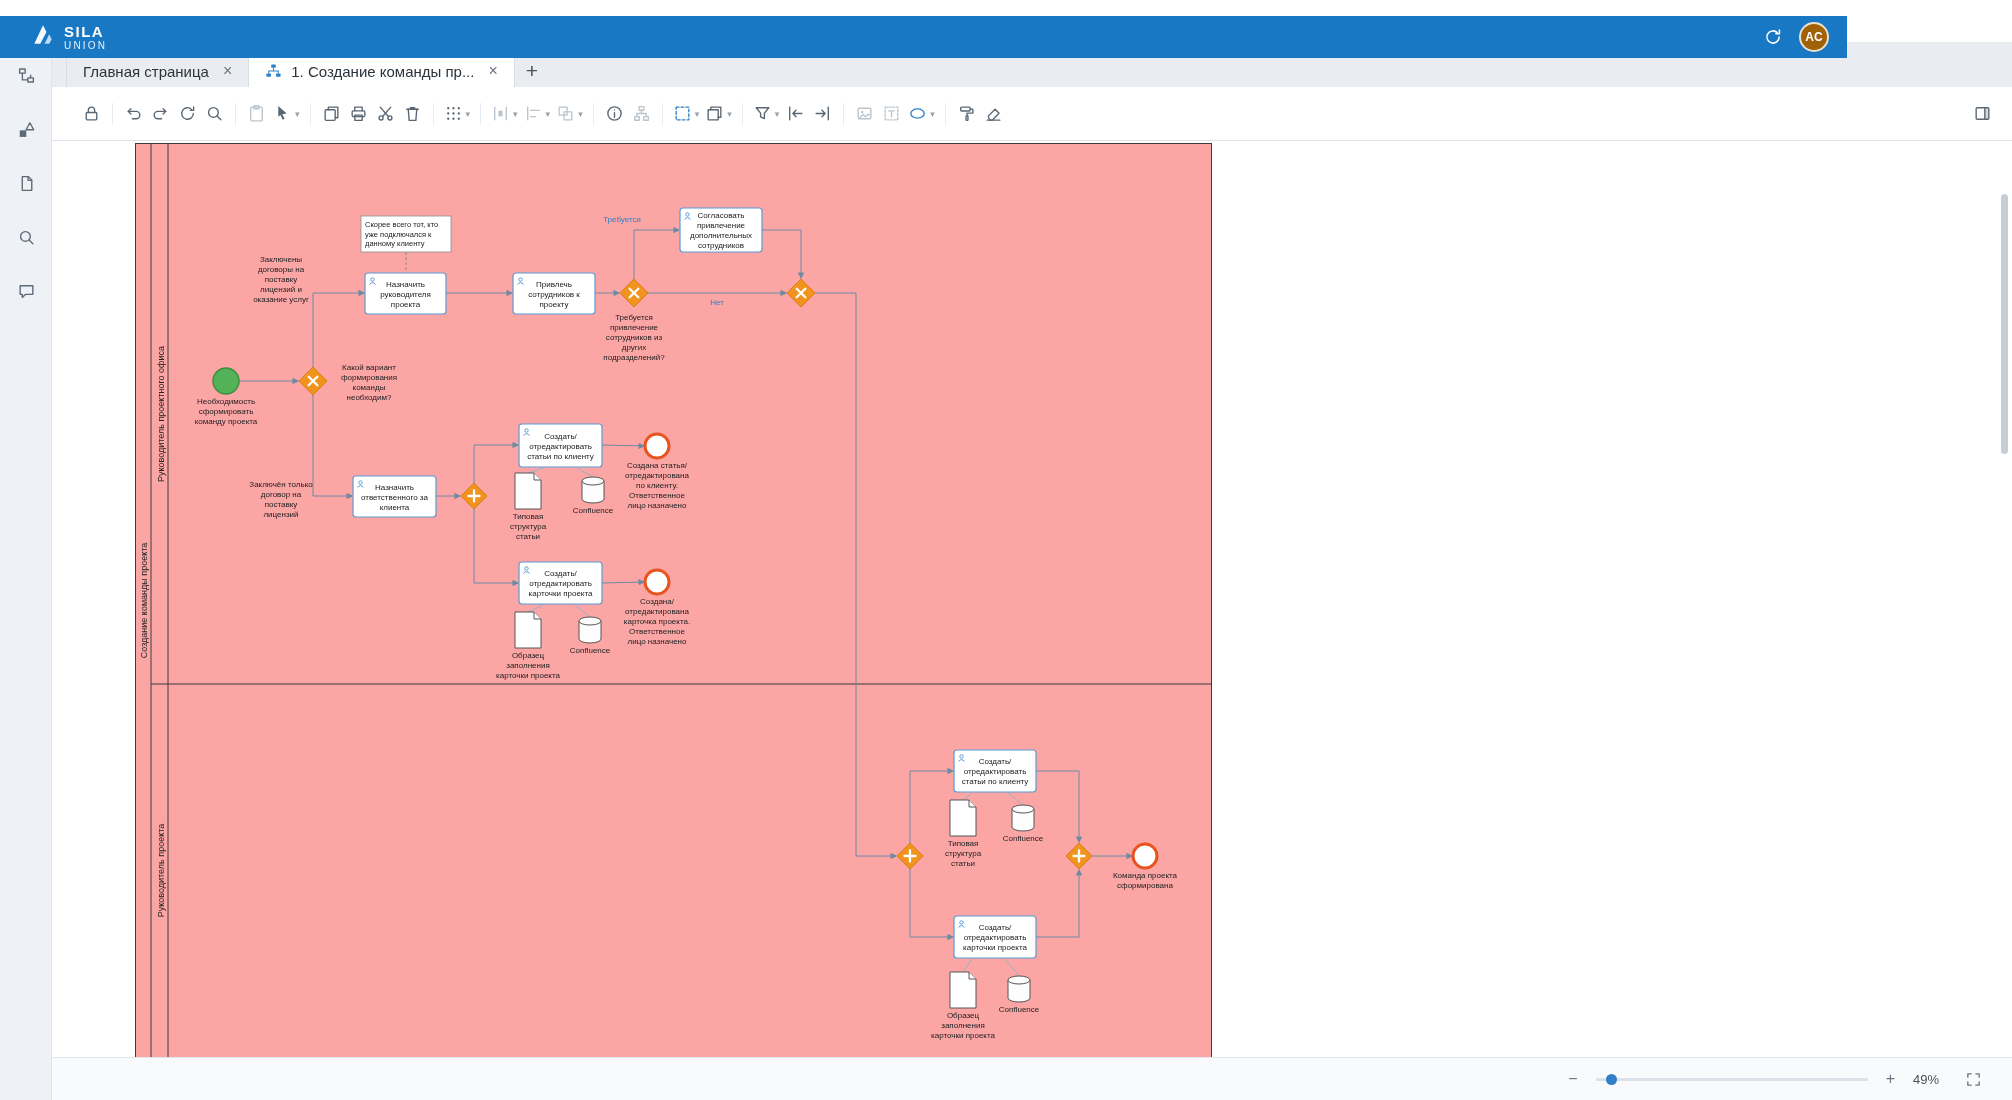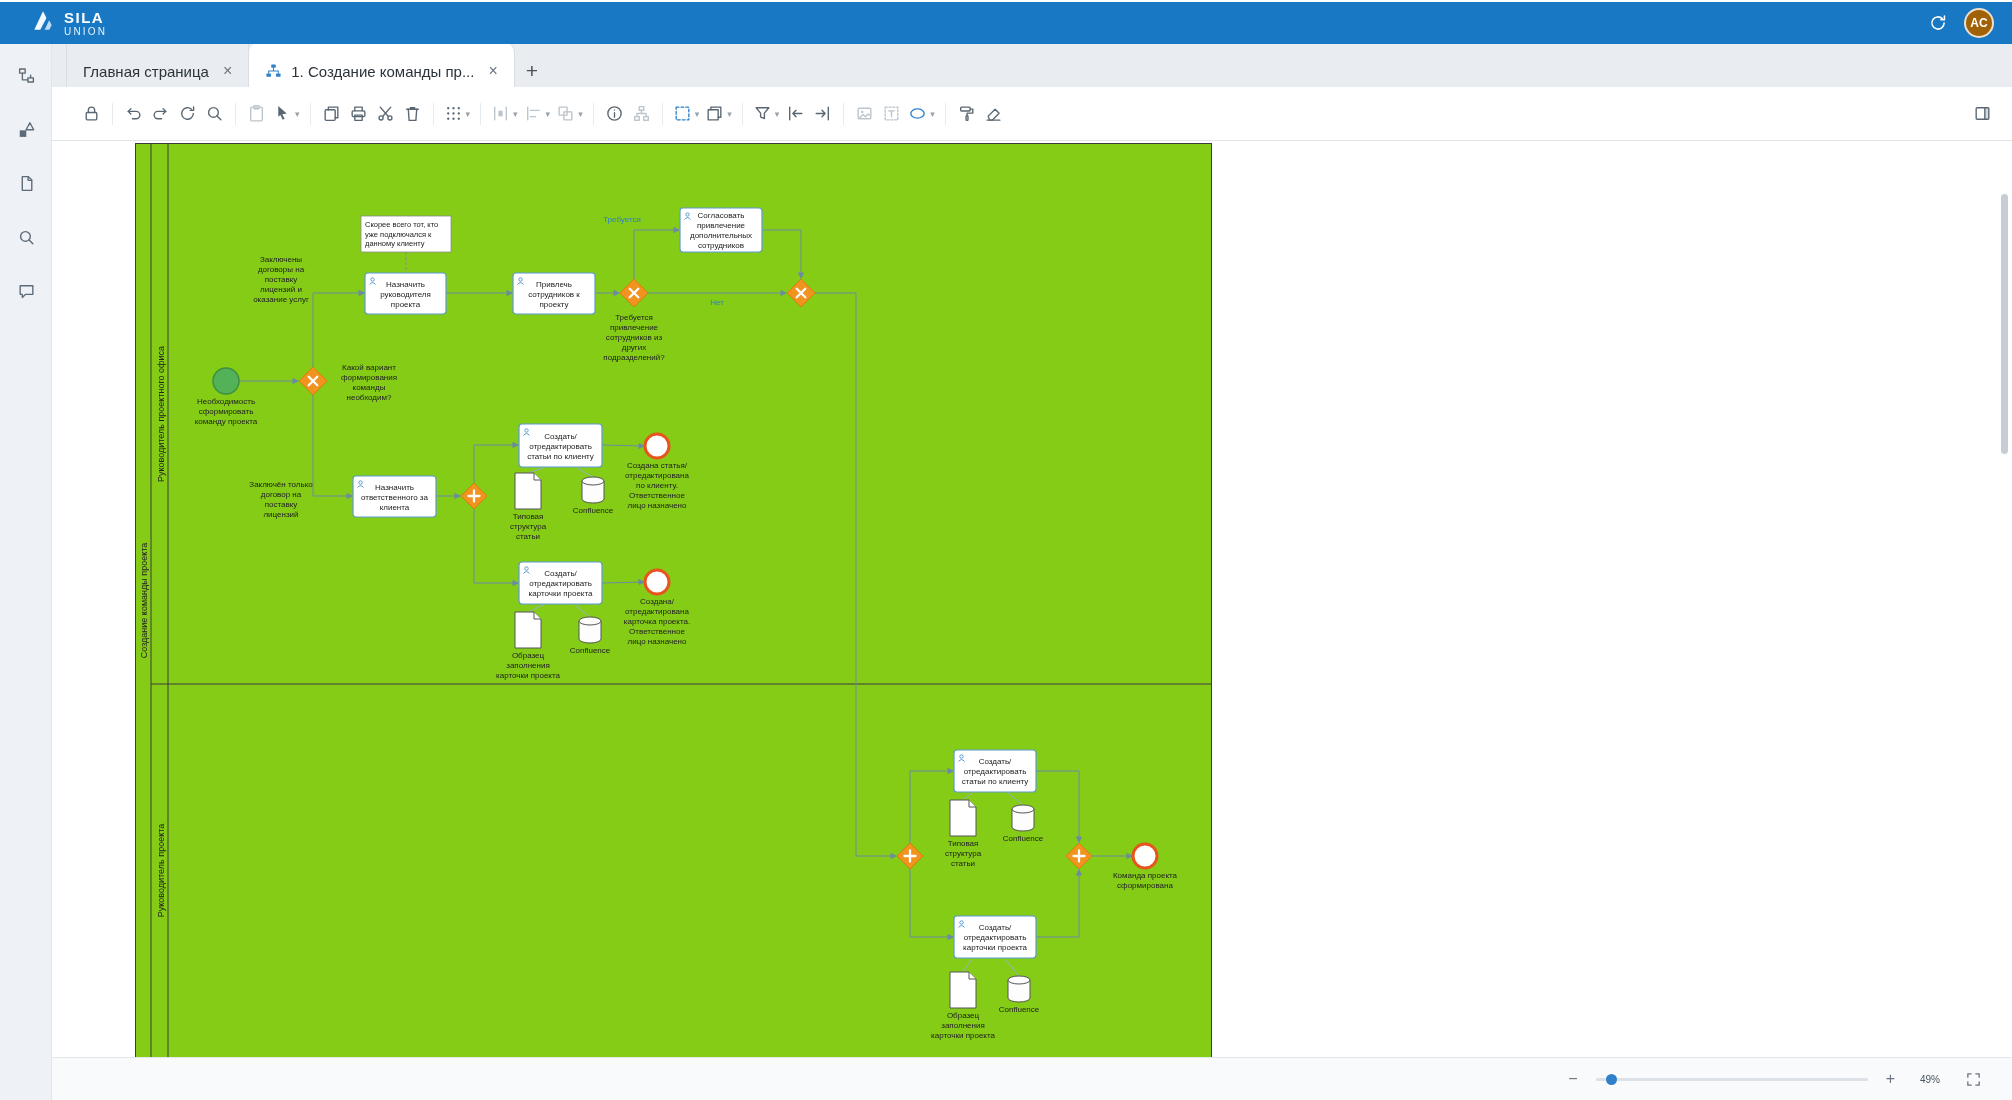--- a/index.html
+++ b/index.html
@@ -1,20 +1,20 @@
 <!DOCTYPE html>
 <html><head>
 <meta charset="utf-8">
 <style>
   *{margin:0;padding:0;box-sizing:border-box;}
   html,body{width:2012px;height:1100px;overflow:hidden;background:#fff;
     font-family:"Liberation Sans",sans-serif;position:relative;}
 
   
-  .header{position:absolute;left:0;top:2px;width:2012px;height:42px;background:#1878c4;
+  .header{position:absolute;left:0;top:16px;width:1847px;height:42px;background:#1878c4;
     display:flex;color:#fff;z-index:5;}
   .brand{display:flex;align-items:center;gap:8px;padding-left:30px;}
   .brand-text{display:flex;flex-direction:column;line-height:1;}
   .brand-l1{font-size:15px;font-weight:bold;letter-spacing:1.5px;}
   .brand-l2{font-size:10px;letter-spacing:2.2px;margin-top:2px;color:#e8f2fb;}
   .header-right{margin-left:auto;display:flex;align-items:center;gap:16px;padding-right:18px;}
   .hdr-refresh{display:flex;color:#fff;cursor:pointer;}
   .avatar{width:30px;height:30px;border-radius:50%;background:#a16207;border:2px solid rgba(255,255,255,.8);
     display:flex;align-items:center;justify-content:center;font-size:12px;font-weight:bold;color:#fff;}
 
@@ -46,21 +46,21 @@
     color:#5a6772;border-radius:4px;cursor:pointer;}
   .tb-btn.disabled{color:#bcc5cd;cursor:default;}
   .tb-btn.accent{color:#2f80c8;}
   .tb-ic{display:flex;}
   .chev{font-size:9px;color:#98a2ac;margin-left:3px;}
   .tb-sep{width:1px;height:22px;background:#e6ebf0;margin:0 7px;}
   .tb-right{margin-left:auto;display:flex;align-items:center;padding-right:16px;}
 
   
   .canvas{position:absolute;left:52px;top:141px;width:1960px;height:916px;background:#fff;overflow:hidden;}
-  .page{position:absolute;left:83px;top:2px;width:1077px;height:915px;background:#84cc16;
+  .page{position:absolute;left:83px;top:2px;width:1077px;height:915px;background:#fca5a5;
     border:1px solid #3d3d3d;}
   svg.bpmn{display:block;}
   svg.bpmn text{font-family:"Liberation Sans",sans-serif;}
   .frame{stroke:#3d3d3d;stroke-width:1;}
   .pool-label,.lane-label{font-size:9px;fill:#222;text-anchor:middle;}
   .edge{fill:none;stroke:#6d8aa3;stroke-width:1;}
   .edge.assoc{stroke:#9ab0c2;}
   .edge.dashedE{stroke:#8a8a8a;stroke-dasharray:3 2;}
   .task{fill:#fff;stroke:#5b9bd5;stroke-width:1.2;}
   .person{fill:none;stroke:#5b9bd5;stroke-width:1;}
@@ -79,21 +79,21 @@
   .vscroll{position:absolute;right:4px;top:8px;width:7px;height:900px;}
   .vthumb{position:absolute;top:45px;width:7px;height:260px;background:#c6cdd4;border-radius:4px;cursor:pointer;}
 
   
   .statusbar{position:absolute;left:52px;top:1057px;width:1960px;height:43px;background:#f8fafb;
     border-top:1px solid #e2e7ec;display:flex;align-items:center;justify-content:flex-end;
     gap:18px;padding-right:30px;}
   .zoom-minus,.zoom-plus{font-size:16px;color:#6a7580;cursor:pointer;line-height:1;}
   .zoom-slider{width:272px;height:3px;background:#dbe1e6;border-radius:2px;position:relative;cursor:pointer;}
   .zoom-thumb{position:absolute;left:10px;top:-4px;width:11px;height:11px;border-radius:50%;background:#2f80c8;}
-  .zoom-label{font-size:10px;color:#4a545e;min-width:34px;text-align:center;}
+  .zoom-label{font-size:13px;color:#4a545e;min-width:34px;}
   .fit-btn{display:flex;color:#6a7580;cursor:pointer;}
 </style>
 </head>
 <body>
 
 <header class="header">
   <div class="brand">
     <span class="brand-logo">
       <svg viewBox="0 0 24 24" width="26" height="26">
         <path d="M4 20 12 3l3.2 6.2L9.5 20z" fill="#ffffff" opacity=".95"></path>

